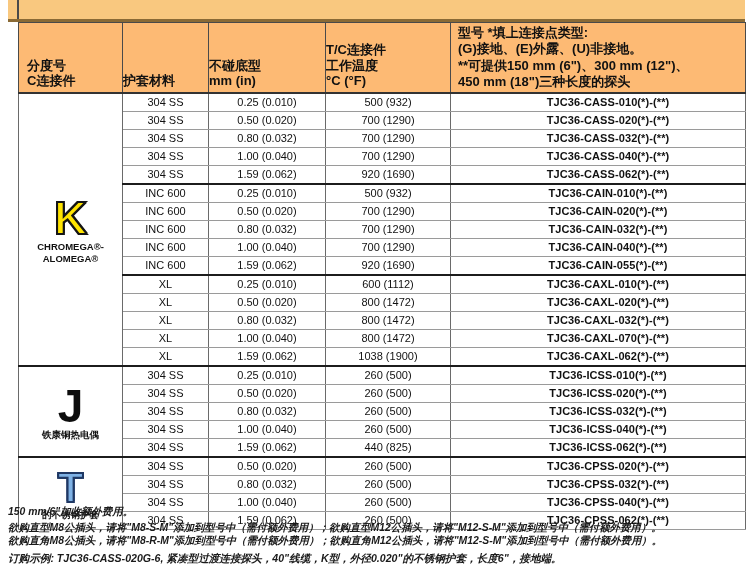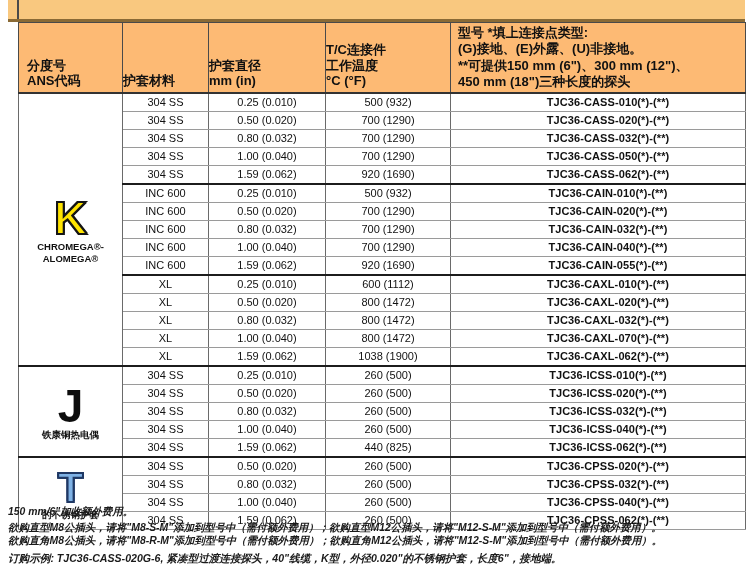--- a/index.html
+++ b/index.html
@@ -74,23 +74,23 @@
       <colgroup>
         <col style="width: 104px;">
         <col style="width: 86px;">
         <col style="width: 117px;">
         <col style="width: 125px;">
         <col style="width: 295px;">
       </colgroup>
       <thead>
         <tr>
           <th class="h-code">分度号
-ANS代码</th>
+C连接件</th>
           <th class="h-center">护套材料</th>
-          <th class="h-center">护套直径
+          <th class="h-center">不碰底型
 mm (in)</th>
           <th class="h-center">T/C连接件
 工作温度
 °C (°F)</th>
           <th class="h-model">型号 *填上连接点类型:
 (G)接地、(E)外露、(U)非接地。
 **可提供150 mm (6")、300 mm (12")、
 450 mm (18")三种长度的探头</th>
         </tr>
       </thead>
@@ -112,21 +112,21 @@
         <tr>
           <td>304 SS</td>
           <td>0.80 (0.032)</td>
           <td>700 (1290)</td>
           <td class="model">TJC36-CASS-032(*)-(**)</td>
         </tr>
         <tr>
           <td>304 SS</td>
           <td>1.00 (0.040)</td>
           <td>700 (1290)</td>
-          <td class="model">TJC36-CASS-050(*)-(**)</td>
+          <td class="model">TJC36-CASS-040(*)-(**)</td>
         </tr>
         <tr>
           <td>304 SS</td>
           <td>1.59 (0.062)</td>
           <td>920 (1690)</td>
           <td class="model">TJC36-CASS-062(*)-(**)</td>
         </tr>
         <tr class="grp-start">
           <td>INC 600</td>
           <td>0.25 (0.010)</td>

